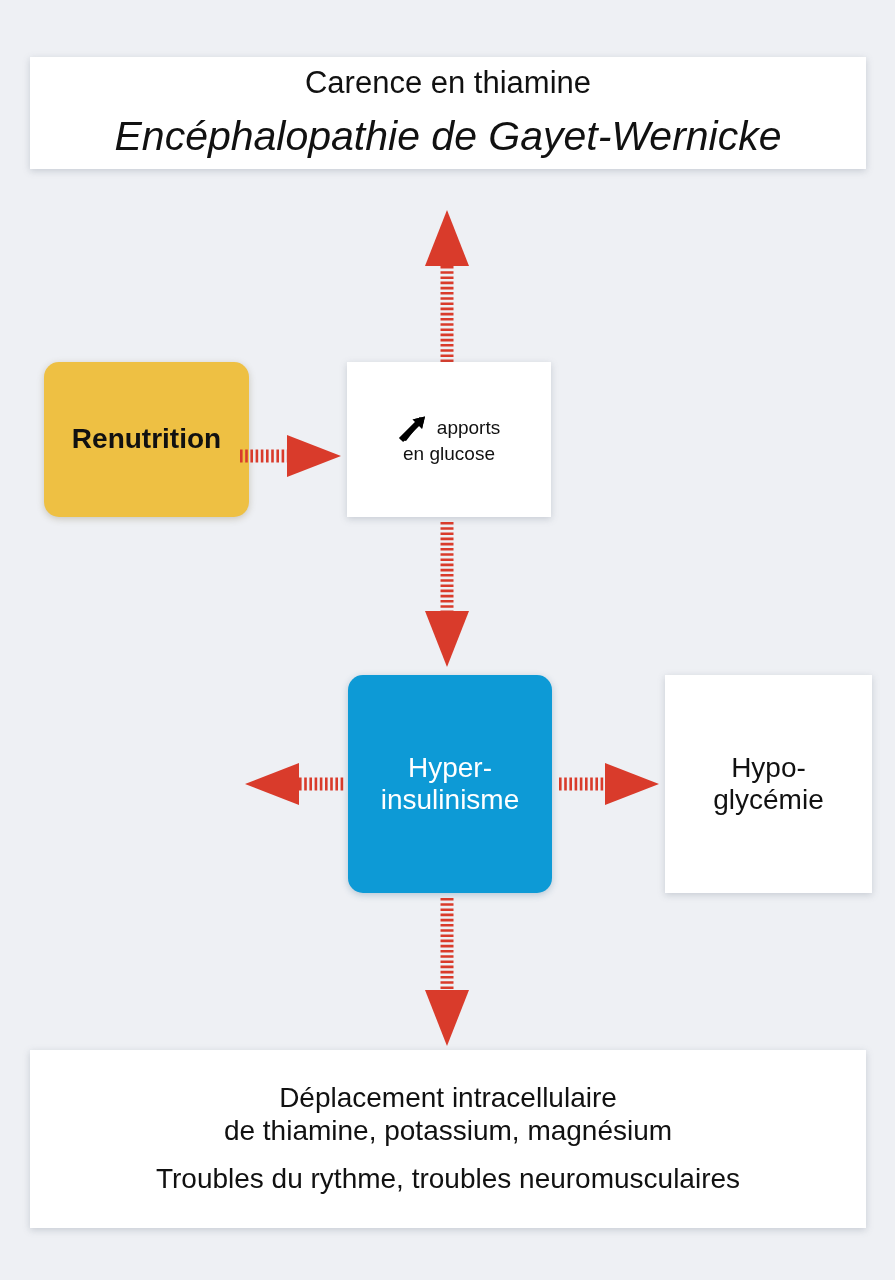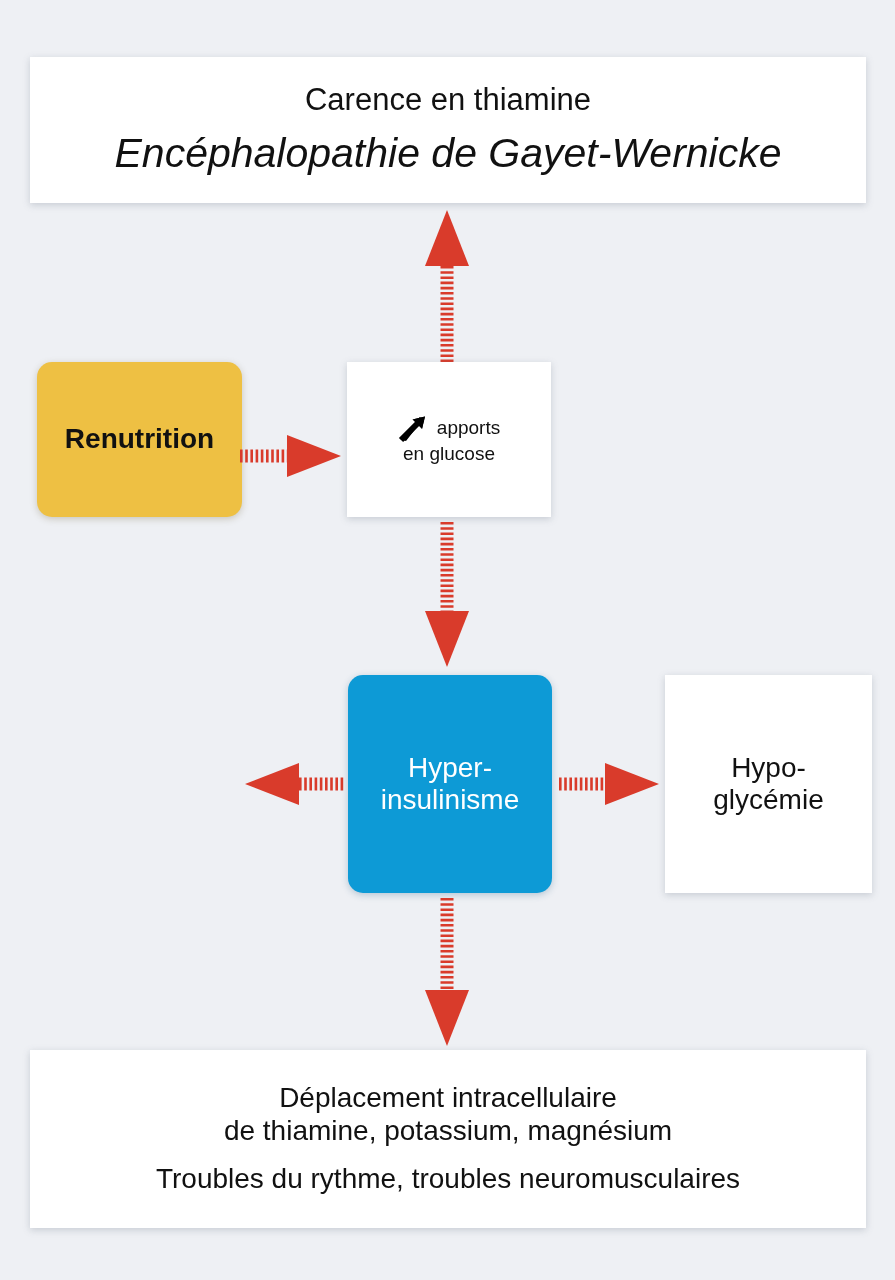--- a/index.html
+++ b/index.html
@@ -35,29 +35,29 @@
   }
   .box.rounded { border-radius: 15px; }
   .box.amber  { background: #eec043; box-shadow: 0 2px 7px rgba(120,110,70,0.32); }
   .box.blue   { background: #0d9ad6; color: #ffffff; box-shadow: 0 2px 7px rgba(60,110,145,0.32); }
 
   .line { display: block; white-space: nowrap; }
   .ital { font-style: italic; font-weight: bold; }
 
   
   #box-thiamine {
-    left: 30px; top: 57px; width: 836px; height: 146px;
+    left: 30px; top: 57px; width: 836px; height: 112px;
     font-size: 31px; font-weight: 500;
   }
   #box-thiamine .l2 {
     font-style: italic; font-weight: normal; margin-top: 12px; font-size: 41px;
   }
 
   #box-renutrition {
-    left: 37px; top: 362px; width: 205px; height: 155px;
+    left: 44px; top: 362px; width: 205px; height: 155px;
     font-size: 28px; font-weight: bold;
   }
 
   #box-glucose {
     left: 347px; top: 362px; width: 204px; height: 155px;
     font-size: 19px; font-weight: 500; align-items: center;
   }
   #box-glucose .l1 { display: flex; align-items: center; justify-content: center; gap: 9px; }
   .arrow-up-right {
     display: inline-block;

